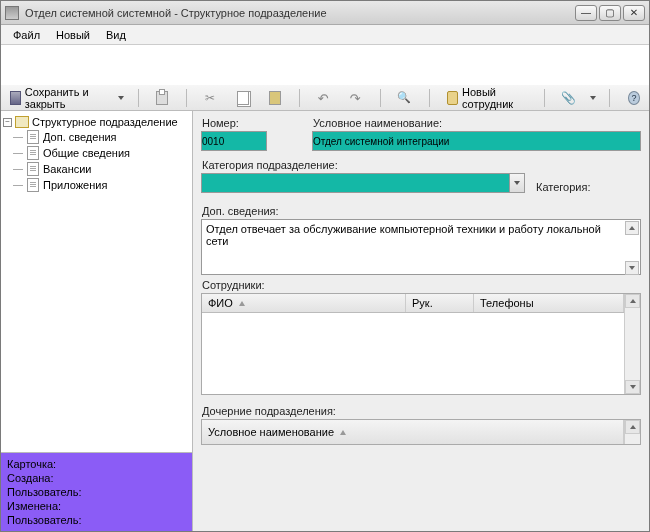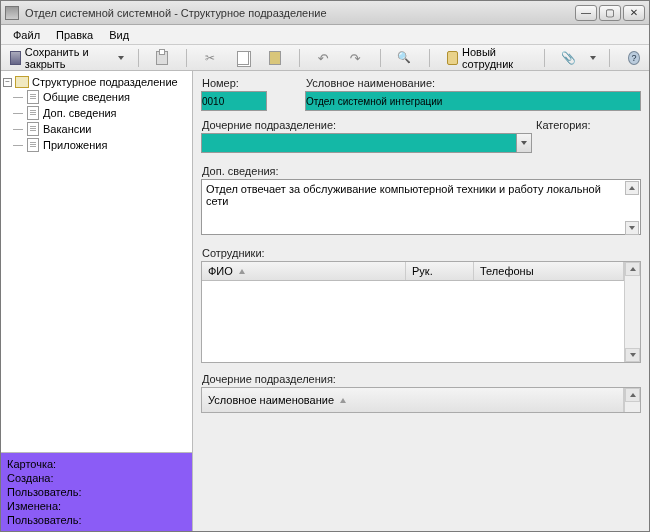--- a/index.html
+++ b/index.html
@@ -58,20 +58,21 @@
   .menubar span { padding: 2px 8px; }
   
   .toolbar {
     height: 26px;
     display: flex;
     align-items: center;
     padding: 0 4px;
     gap: 10px;
     background: linear-gradient(#f6f6f6,#e6e6e6);
     border-bottom: 1px solid #bbb;
+    margin-top: 40px;
   }
   .tb-btn {
     min-width: 22px; height: 20px;
     border: 1px solid transparent;
     display: flex; align-items: center; justify-content: center;
     padding: 0 4px;
     gap: 4px;
   }
   .tb-sep { width: 1px; height: 18px; background: #bbb; margin: 0 3px; }
   .tb-dd {
@@ -143,21 +144,21 @@
   .cardinfo div { padding: 1px 0; }
   .right-ci { text-align: left; padding-right: 10px; }
   
   .rightpane {
     flex:1;
     background:#eee;
     padding: 6px 8px 8px 8px;
     overflow: hidden;
     display:flex;flex-direction:column;gap:2px;
   }
-  .row { display:flex; gap:3px; }
+  .row { display:flex; gap:10px; align-items:flex-end;}
   .field { display:flex; flex-direction:column; gap:2px;}
   .lbl { font-size:11px; color:#222; padding-left:1px;}
   .inp {
     height:20px;
     border:1px solid #999;
     background:#14b8a6;
     padding:2px 0;
     font-family:inherit;font-size:10px;
     outline:none;
   }
@@ -209,21 +210,21 @@
     <div class="title">Отдел системной системной - Структурное подразделение</div>
     <div class="winbtns">
       <div class="winbtn">—</div>
       <div class="winbtn">▢</div>
       <div class="winbtn">✕</div>
     </div>
   </div>
 
   <div class="menubar">
     <span>Файл</span>
-    <span>Правка</span>
+    <span>Новый</span>
     <span>Вид</span>
   </div>
 
   <div class="toolbar">
     <div class="tb-btn">
       <span class="ic ic-disk"></span>
       <span>Сохранить и закрыть</span>
     </div>
     <div class="tb-dd">
         <span class="dd-tri"></span>
@@ -276,25 +277,25 @@
     <div class="leftpane">
       <div class="tree">
         <div class="tree-root">
           <span class="tree-exp">−</span>
           <span class="tree-icon"></span>
           <span>Структурное подразделение</span>
         </div>
         <div class="tree-children" style="position:relative;">
           <div class="tree-item">
             <span class="tree-doc"></span>
-            <span>Общие сведения</span>
+            <span>Доп. сведения</span>
           </div>
           <div class="tree-item">
             <span class="tree-doc"></span>
-            <span>Доп. сведения</span>
+            <span>Общие сведения</span>
           </div>
           <div class="tree-item">
             <span class="tree-doc"></span>
             <span>Вакансии</span>
           </div>
           <div class="tree-item">
             <span class="tree-doc"></span>
             <span>Приложения</span>
           </div>
         </div>
@@ -316,21 +317,21 @@
           <input class="inp" value="0010" style="">
         </div>
         <div class="field" style="flex:1;margin-left:35px;">
           <span class="lbl">Условное наименование:</span>
           <input class="inp" value="Отдел системной интеграции" style="">
         </div>
       </div>
 
       <div class="row" style="margin-top:6px;">
         <div class="field" style="flex:1;">
-          <span class="lbl">Дочерние подразделение:</span>
+          <span class="lbl">Категория подразделение:</span>
           <div class="combo">
             <input class="inp" value="" style="">
             <div class="combo-btn">
                 <span class="dd-tri"></span>
               </div>
           </div>
         </div>
         <div class="field" style="width:106px;">
           <span class="lbl">Категория:</span>
         </div>
@@ -345,21 +346,21 @@
             <div class="ta-arrow">
                 <span class="tri-up"></span>
               </div>
             <div class="ta-arrow">
                 <span class="tri-dn"></span>
               </div>
           </div>
         </div>
       </div>
 
-      <div class="field" style="margin-top:8px;">
+      <div class="field" style="">
         <span class="lbl">Сотрудники:</span>
         <div class="grid">
           <div class="grid-wrap">
             <div style="flex:1;display:flex;flex-direction:column;">
               <div class="grid-head">
                 <div class="gh-cell gh-fio">
                   <span>ФИО</span>
                   <span class="sort-tri"></span>
                 </div>
                 <div class="gh-cell gh-ruk">

